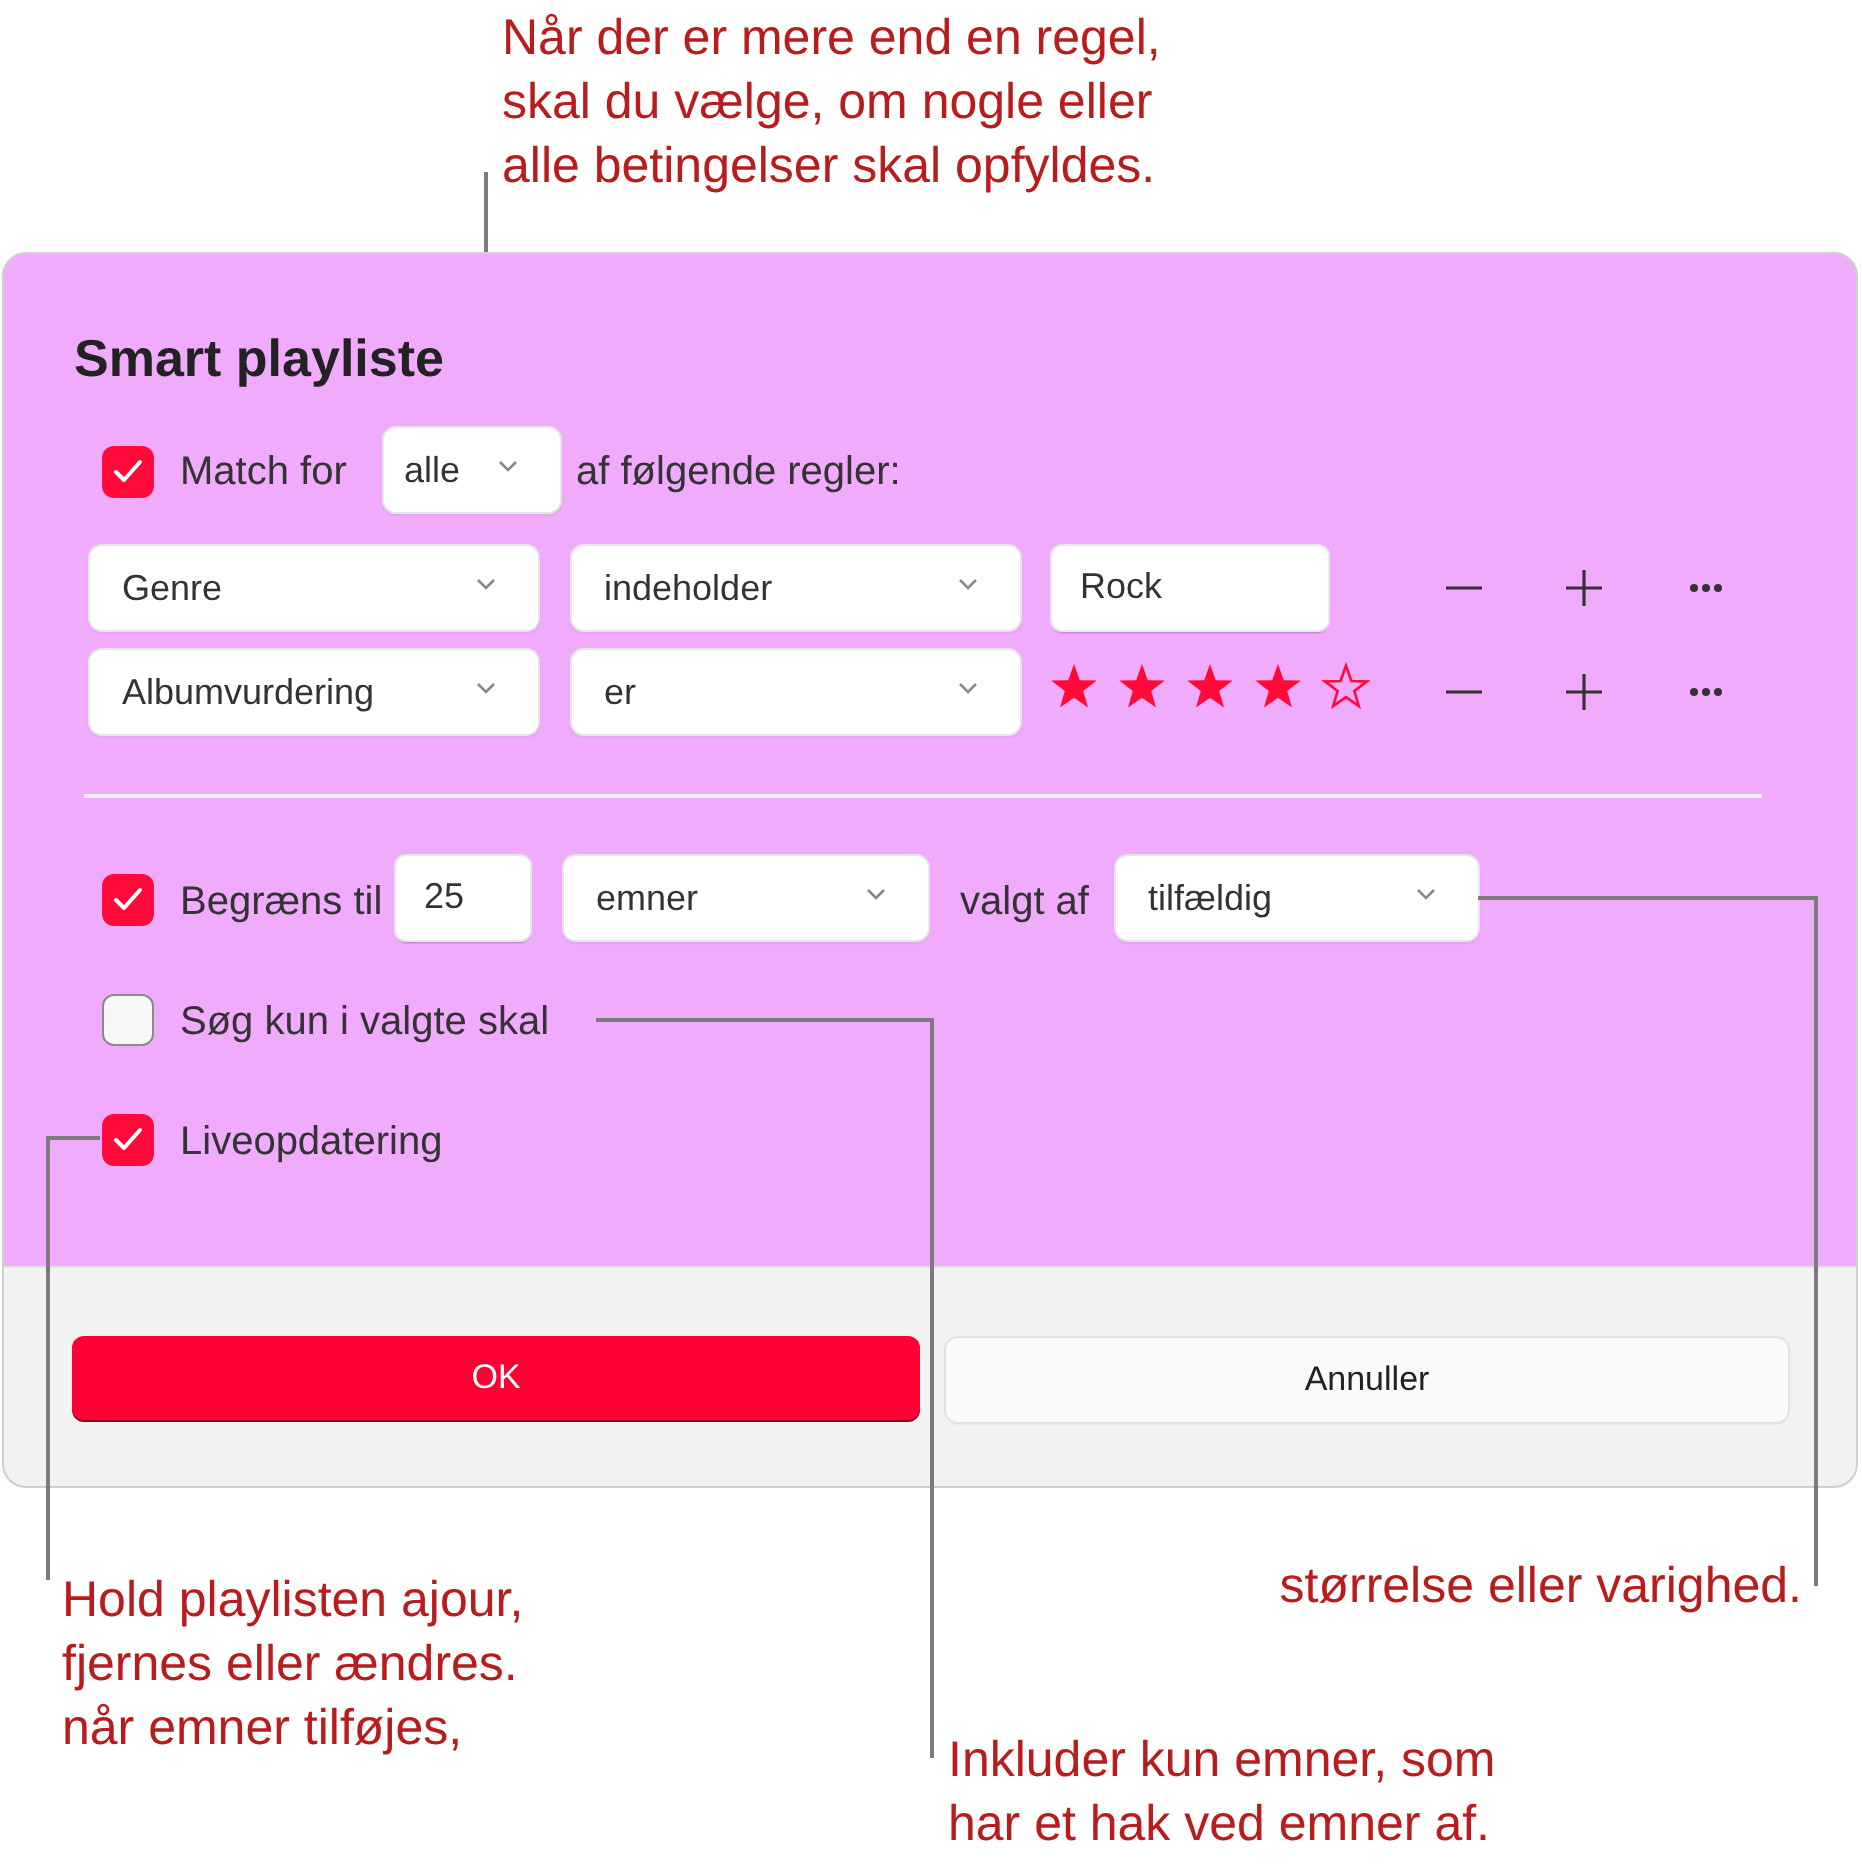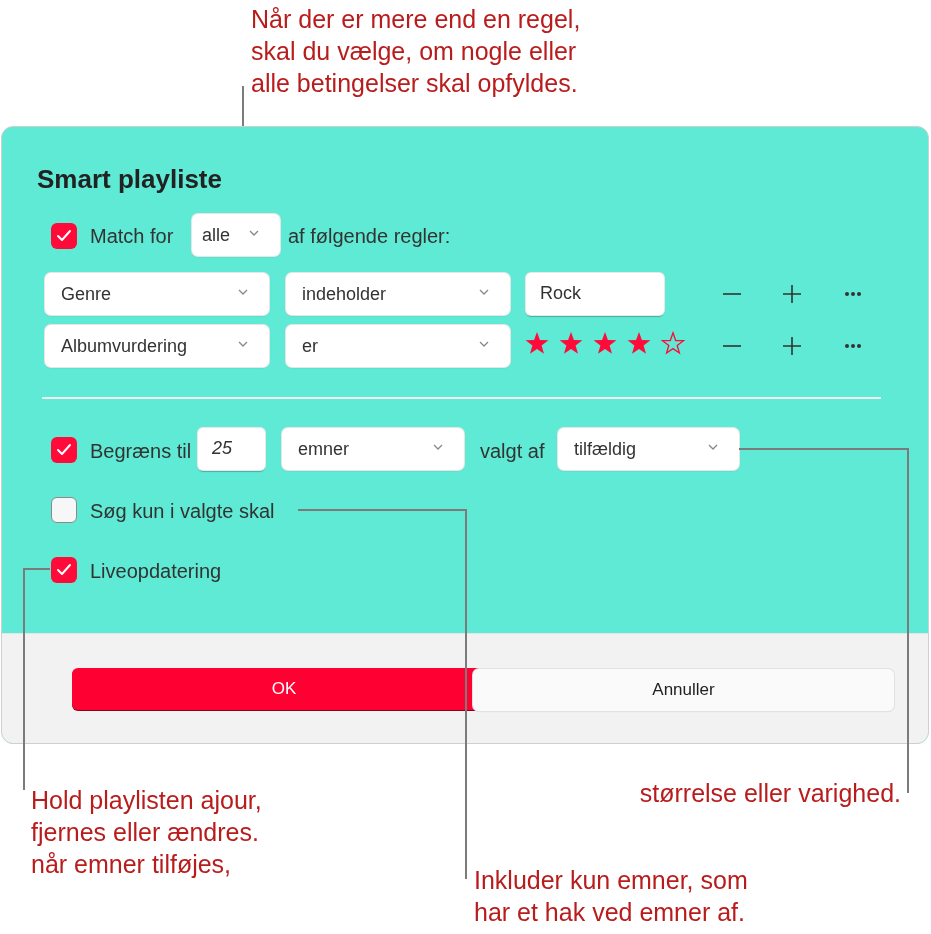--- a/index.html
+++ b/index.html
@@ -4,21 +4,21 @@
 <style>
   html, body { margin:0; padding:0; background:#ffffff; }
   body { width:931px; height:934px; position:relative; overflow:hidden;
          font-family:"Liberation Sans", "DejaVu Sans", sans-serif; color:#1d1d1f; }
 
   .callout-text { position:absolute; font-size:25px; line-height:32px; color:#b91c1c; white-space:nowrap; }
   .callout-text .line { display:block; }
   .leader { position:absolute; background:#7b7b7b; }
 
   .dialog { position:absolute; left:1px; top:126px; width:928px; height:618px;
-            border:1px solid #cfcfcf; border-radius:12px; background:#5eead4; overflow:hidden; box-sizing:border-box; }
+            border:1px solid #cfcfcf; border-radius:12px; background:#f0abfc; overflow:hidden; box-sizing:border-box; }
   .footer { position:absolute; left:0; right:0; top:506px; bottom:0; background:#f2f2f2; border-top:1px solid #e4e4e4; }
 
   .title { position:absolute; left:35px; top:37px; font-size:26px; font-weight:bold; color:#222; }
 
   .abs { position:absolute; }
   .label { font-size:20px; color:#333; white-space:nowrap; }
 
   .checkbox { position:absolute; width:26px; height:26px; border-radius:6px; box-sizing:border-box; }
   .checkbox.on { background:#ff0a39; }
   .checkbox.off { background:#f7f7f7; border:1.5px solid #8a8a8a; }
@@ -31,21 +31,21 @@
 
   .field { position:absolute; height:42px; border-radius:5px; background:#fff; box-sizing:border-box;
            box-shadow:0 0 0 1px #e8e8e8, 0 1.5px 1px rgba(0,0,0,0.25); font-size:18px; color:#333; }
   .field .txt { position:absolute; left:14px; top:10px; }
 
   .iconbtn { position:absolute; width:28px; height:28px; }
   .divider { position:absolute; left:40px; top:270px; width:839px; height:2px; background:#efefef; }
 
   .btn { position:absolute; height:42px; border-radius:6px; box-sizing:border-box; font-size:17px;
          display:flex; align-items:center; justify-content:center; }
-  .btn.ok { background:#ff0033; color:#fff; box-shadow:0 1px 0 #8a0018;margin-left:36px; }
+  .btn.ok { background:#ff0033; color:#fff; box-shadow:0 1px 0 #8a0018; }
   .btn.cancel { background:#fafafa; color:#222; box-shadow:0 0 0 1px #e2e2e2, 0 1px 1px rgba(0,0,0,0.12); }
 </style>
 </head>
 <body>
 
 <div class="callout-text" style="left:251px; top:3px;">
   <span class="line">Når der er mere end en regel,</span>
   <span class="line">skal du vælge, om nogle eller</span>
   <span class="line">alle betingelser skal opfyldes.</span>
 </div>
@@ -139,21 +139,21 @@
     </svg>
 
   <div class="divider"></div>
 
   <div class="checkbox on" style="left:49px; top:310px;">
     <svg width="16" height="14" viewBox="0 0 16 14">
         <path d="M2 7 L6 11 L14 2" stroke="#fff" stroke-width="2" fill="none" stroke-linecap="round" stroke-linejoin="round"></path>
       </svg>
   </div>
   <div class="abs label" style="left:88px; top:313px;">Begræns til</div>
-  <div class="field" style="left:196px; top:301px; width:67px;font-style:italic;">
+  <div class="field" style="left:196px; top:301px; width:67px;">
     <span class="txt">25</span>
   </div>
   <div class="popup" style="left:280px; top:301px; width:182px;">
     <span class="txt">emner</span>
     <svg class="chev" width="12" height="8" viewBox="0 0 12 8">
         <path d="M2 2 L6 6 L10 2" stroke="#888" stroke-width="1.3" fill="none"></path>
       </svg>
   </div>
   <div class="abs label" style="left:478px; top:313px;">valgt af</div>
   <div class="popup" style="left:556px; top:301px; width:181px;">

